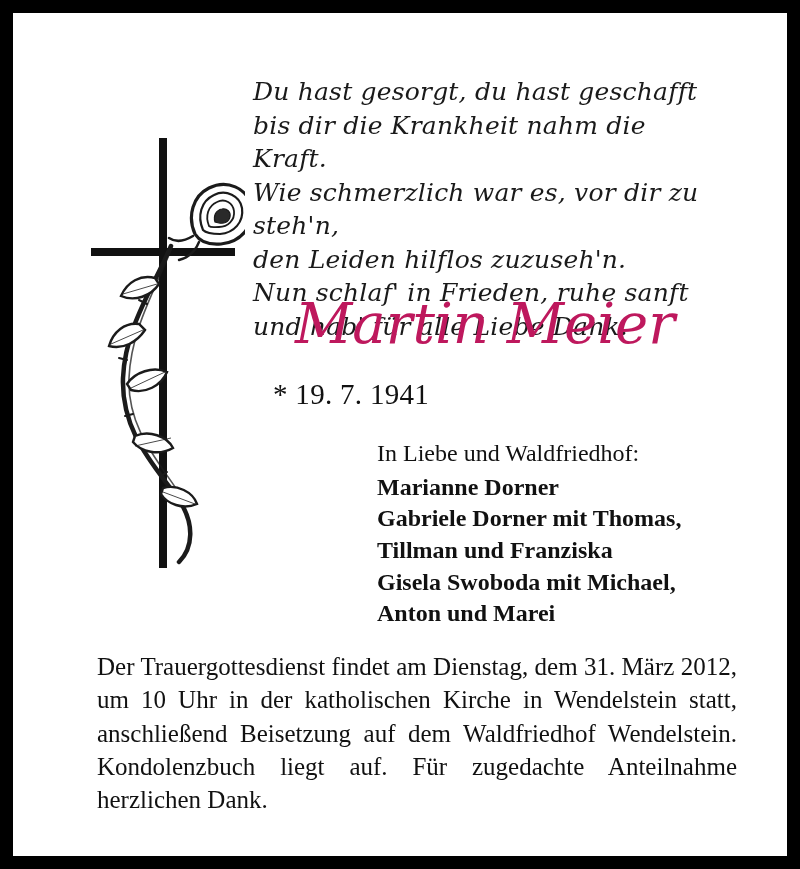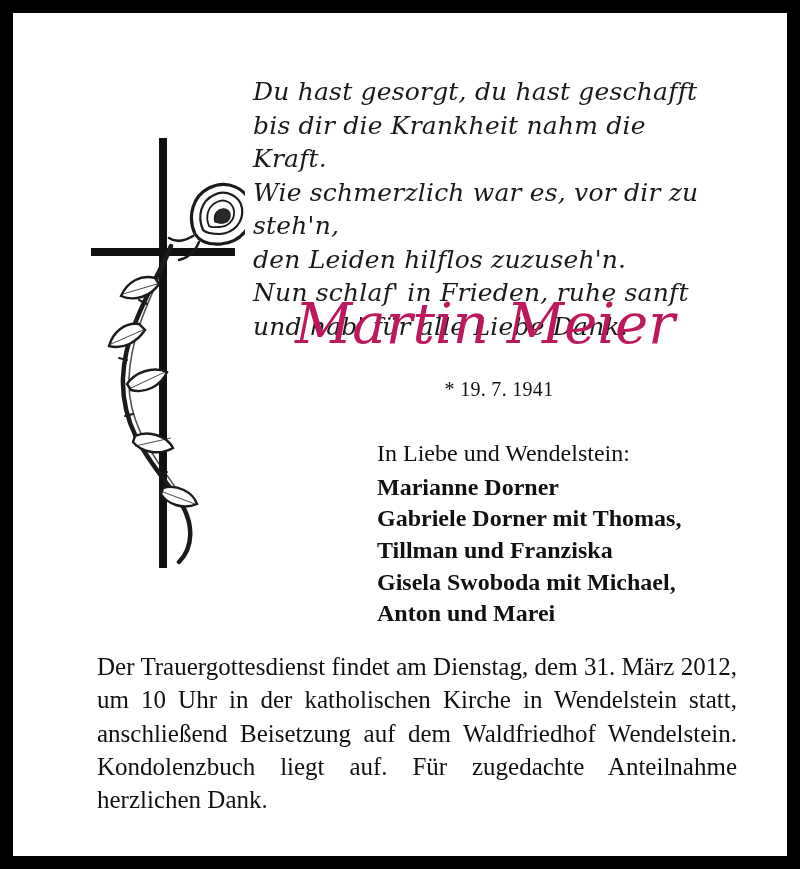--- a/index.html
+++ b/index.html
@@ -69,22 +69,22 @@
     color: #be185d;
   }
 
   
   .dates {
     position: absolute;
     left: 250px;
     top: 365px;
     width: 462px;
     display: flex;
-    justify-content: center;
-    font-size: 20px;
+    justify-content: space-between;
+    font-size: 29px;
     letter-spacing: 0.3px;
   }
   .dates .date-item {
     white-space: nowrap;
   }
   .dates .date-left { padding-left: 10px; }
   .dates .date-right { padding-right: 10px; }
 
   
   .family {
@@ -175,21 +175,21 @@
 Nun schlaf' in Frieden, ruhe sanft
 und hab' für alle Liebe Dank.</div>
 
     <div class="name">Martin Meier</div>
 
     <div class="dates">
       <span class="date-item date-left">* 19. 7. 1941</span>
     </div>
 
     <div class="family">
-      <div class="family-intro">In Liebe und Wendelstein:</div>
+      <div class="family-intro">In Liebe und Waldfriedhof:</div>
       <div class="family-names">Marianne Dorner
 Gabriele Dorner mit Thomas,
 Tillman und Franziska
 Gisela Swoboda mit Michael,
 Anton und Marei</div>
     </div>
 
     <div class="service">Der Trauergottesdienst findet am Dienstag, dem 31. März 2012, um 10 Uhr in der katholischen Kirche in Wendelstein statt, anschließend Beisetzung auf dem Waldfriedhof Wendelstein. Kondolenzbuch liegt auf. Für zugedachte Anteilnahme herzlichen Dank.</div>
 
   </div>

